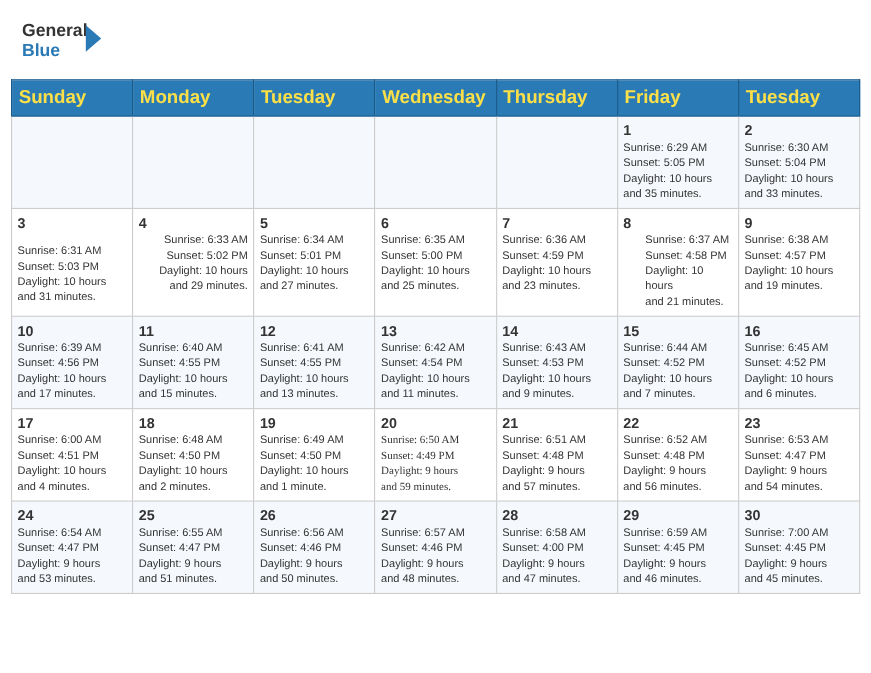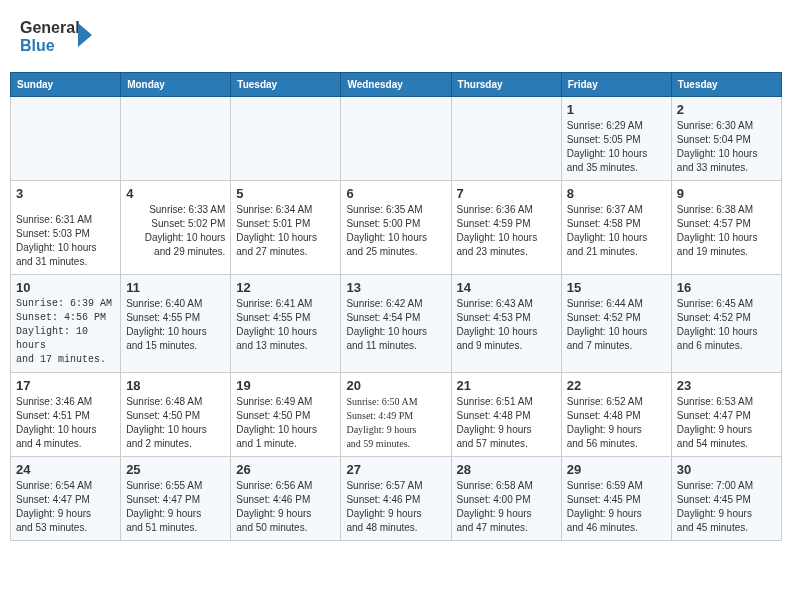--- a/index.html
+++ b/index.html
@@ -34,24 +34,24 @@
       font-size: 16px;
       color: #555;
     }
     table {
       width: 100%;
       border-collapse: collapse;
       table-layout: fixed;
     }
     thead tr th {
       background-color: #2a7ab5;
-      color: #ffffff;
+      color: #fde047;
       text-align: left;
       padding: 6px 6px;
-      font-size: 10px;
+      font-size: 17px;
       font-weight: bold;
       border: 1px solid #1a5a8a;
     }
     tbody tr td {
       border: 1px solid #ccc;
       vertical-align: top;
       padding: 5px 5px;
       font-size: 10.5px;
       color: #333;
       height: 80px;
@@ -157,37 +157,37 @@
         </td>
         <td>
           <span class="day-number">7</span>
           <div class="day-info" style="white-space: pre-line;">Sunrise: 6:36 AM
 Sunset: 4:59 PM
 Daylight: 10 hours
 and 23 minutes.</div>
         </td>
         <td>
           <span class="day-number">8</span>
-          <div class="day-info" style="white-space: pre-line;">Sunrise: 6:37 AM
+          <div class="day-info" style="white-space: pre-line; margin-left: 20px;">Sunrise: 6:37 AM
 Sunset: 4:58 PM
 Daylight: 10 hours
 and 21 minutes.</div>
         </td>
         <td>
           <span class="day-number">9</span>
           <div class="day-info" style="white-space: pre-line;">Sunrise: 6:38 AM
 Sunset: 4:57 PM
 Daylight: 10 hours
 and 19 minutes.</div>
         </td>
       </tr>
       <tr>
         <td>
           <span class="day-number">10</span>
-          <div class="day-info" style="white-space: pre-line; font-family: Liberation Mono, monospace;">Sunrise: 6:39 AM
+          <div class="day-info" style="white-space: pre-line;">Sunrise: 6:39 AM
 Sunset: 4:56 PM
 Daylight: 10 hours
 and 17 minutes.</div>
         </td>
         <td>
           <span class="day-number">11</span>
           <div class="day-info" style="white-space: pre-line;">Sunrise: 6:40 AM
 Sunset: 4:55 PM
 Daylight: 10 hours
 and 15 minutes.</div>
@@ -224,21 +224,21 @@
           <span class="day-number">16</span>
           <div class="day-info" style="white-space: pre-line;">Sunrise: 6:45 AM
 Sunset: 4:52 PM
 Daylight: 10 hours
 and 6 minutes.</div>
         </td>
       </tr>
       <tr>
         <td>
           <span class="day-number">17</span>
-          <div class="day-info" style="white-space: pre-line;">Sunrise: 3:46 AM
+          <div class="day-info" style="white-space: pre-line;">Sunrise: 6:00 AM
 Sunset: 4:51 PM
 Daylight: 10 hours
 and 4 minutes.</div>
         </td>
         <td>
           <span class="day-number">18</span>
           <div class="day-info" style="white-space: pre-line;">Sunrise: 6:48 AM
 Sunset: 4:50 PM
 Daylight: 10 hours
 and 2 minutes.</div>

